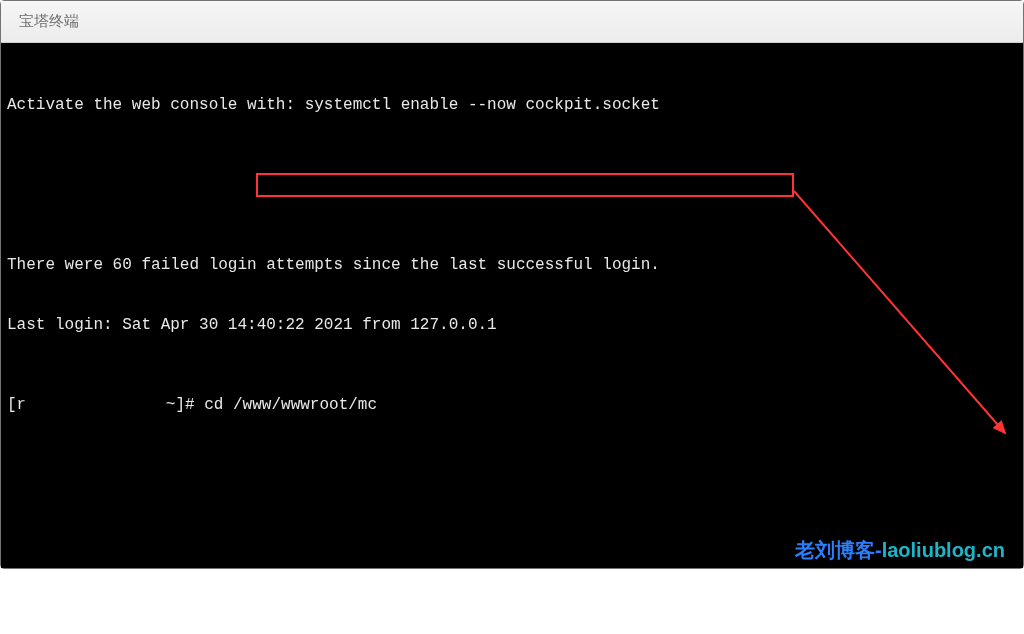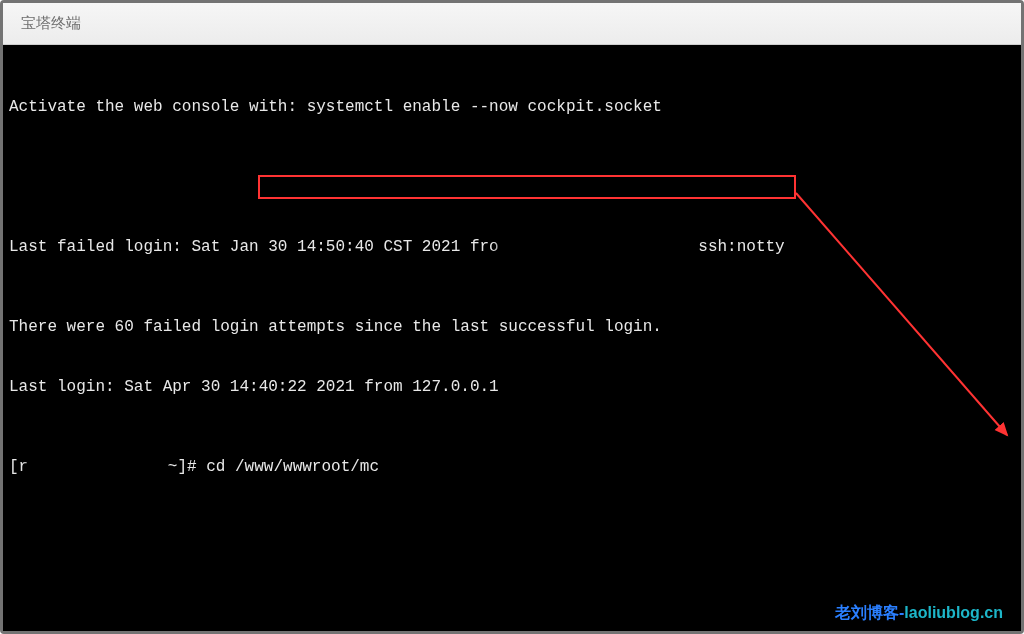--- a/index.html
+++ b/index.html
@@ -1,17 +1,17 @@
 <!DOCTYPE html>
 <html><head>
 <meta charset="utf-8">
 <style>
   * { margin: 0; padding: 0; box-sizing: border-box; }
   html, body { width: 1024px; height: 634px; overflow: hidden; font-family: "Microsoft YaHei", Arial, sans-serif; background: #fff; }
-  .outer-border { width: 1024px; height: 634px; border: 3px solid #737373; border-radius: 4px; background: #ffffff; }
+  .outer-border { width: 1024px; height: 569px; border: 1px solid #737373; border-radius: 4px; background: #ffffff; }
   .title-bar {
     height: 42px;
     background: linear-gradient(#f6f6f6, #ececec);
     border-bottom: 1px solid #cfcfcf;
     display: flex;
     align-items: center;
     padding-left: 18px;
     color: #6e6e6e;
     font-size: 15px;
   }
@@ -47,41 +47,40 @@
   .arrow-svg {
     position: absolute;
     top: 0;
     left: 0;
     pointer-events: none;
   }
   .watermark {
     position: absolute;
     right: 18px;
     bottom: 8px;
-    font-size: 16px;
+    font-size: 20px;
     font-weight: 700;
     font-family: "Microsoft YaHei", Arial, sans-serif;
     white-space: nowrap;
   }
   .wm-blue { color: #2a7fff; }
   .wm-teal { color: #1db6c9; }
 </style>
 </head>
 <body>
 
 <div class="outer-border">
   <div class="title-bar">
     <span>宝塔终端</span>
   </div>
 
   <div class="terminal">
     <span class="line">Activate the web console with: systemctl enable --now cockpit.socket</span>
     <span class="blank"></span>
 
-    <span class="line"><span>Last failed login: Sat Jan 30 14:50:40 CST 2021 fro</span><span class="censor" style="width:190px"></span><span> ssh:notty</span></span>
 
     <span class="line">There were 60 failed login attempts since the last successful login.</span>
     <span class="line">Last login: Sat Apr 30 14:40:22 2021 from 127.0.0.1</span>
 
     <span class="line"><span>[r</span><span class="censor" style="width:130px"></span><span> ~]# cd /www/wwwroot/mc</span></span>
 
 
     
     
     

